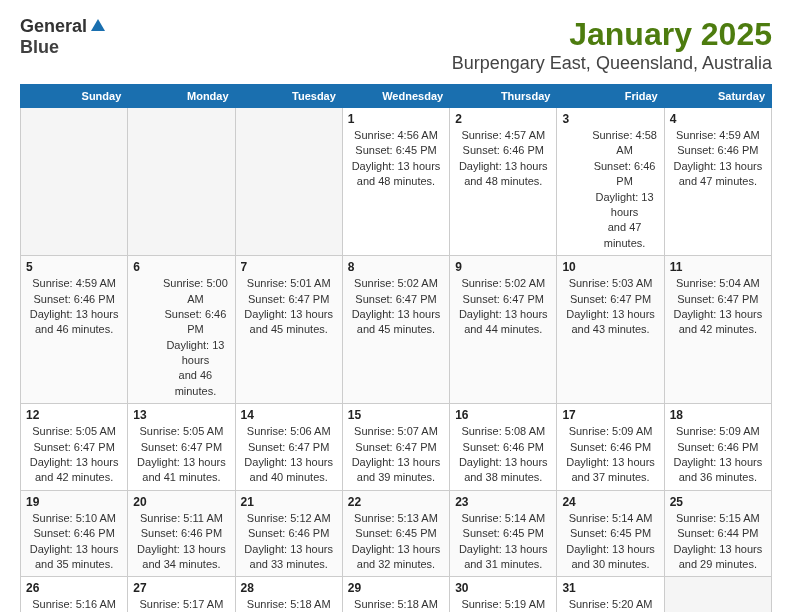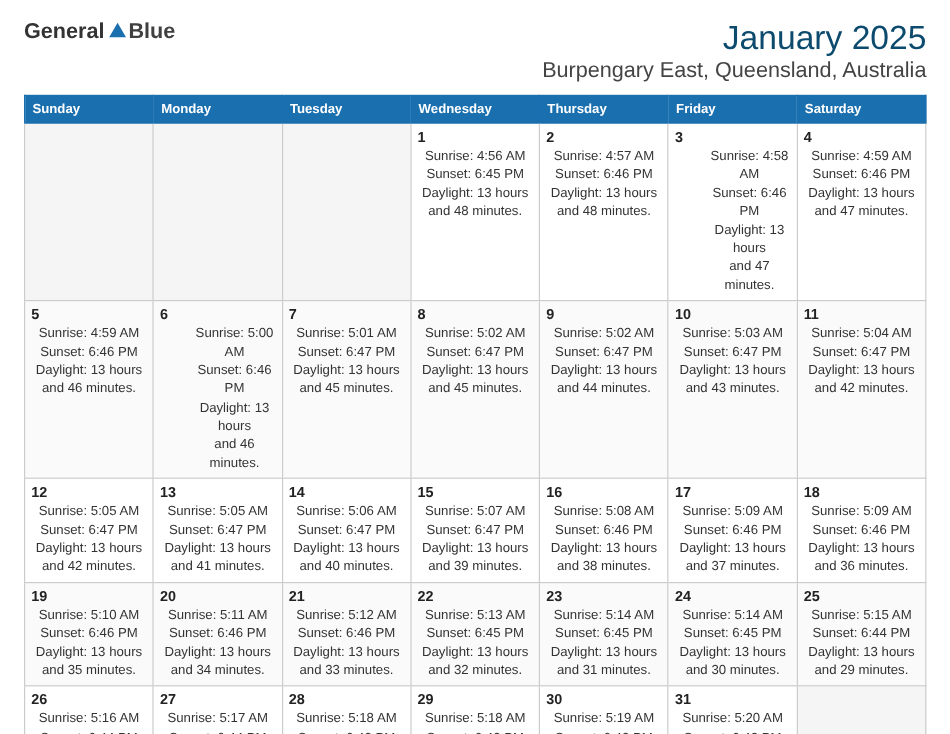--- a/index.html
+++ b/index.html
@@ -17,21 +17,21 @@
       padding: 16px 20px 12px 20px;
     }
     .header {
       display: flex;
       justify-content: space-between;
       align-items: flex-start;
       margin-bottom: 10px;
     }
     .logo {
       display: flex;
-      flex-direction: row;
+      flex-direction: column;
       align-items: flex-start;
     }
     .logo-text {
       display: flex;
       align-items: center;
     }
     .logo-general {
       font-size: 18px;
       font-weight: bold;
       color: #333;
@@ -44,37 +44,37 @@
     .logo-icon {
       width: 18px;
       height: 18px;
       margin-left: 2px;
       margin-top: -2px;
     }
     .title-block {
       text-align: right;
     }
     .month-title {
-      font-size: 28px;
-      font-weight: normal;
-      color: #0c4a6e;
+      font-size: 32px;
+      font-weight: bold;
+      color: #4d7c0f;
     }
     .location {
       font-size: 18px;
       color: #444;
     }
     .calendar {
       width: 100%;
       border-collapse: collapse;
       font-size: 10px;
     }
     .calendar th {
       background: #1a6faf;
       color: #fff;
-      text-align: left;
+      text-align: right;
       padding: 5px 6px;
       font-size: 11px;
       font-weight: bold;
       border: 1px solid #1a6faf;
     }
     .calendar td {
       border: 1px solid #ccc;
       vertical-align: top;
       padding: 4px 5px;
       width: 107px;

